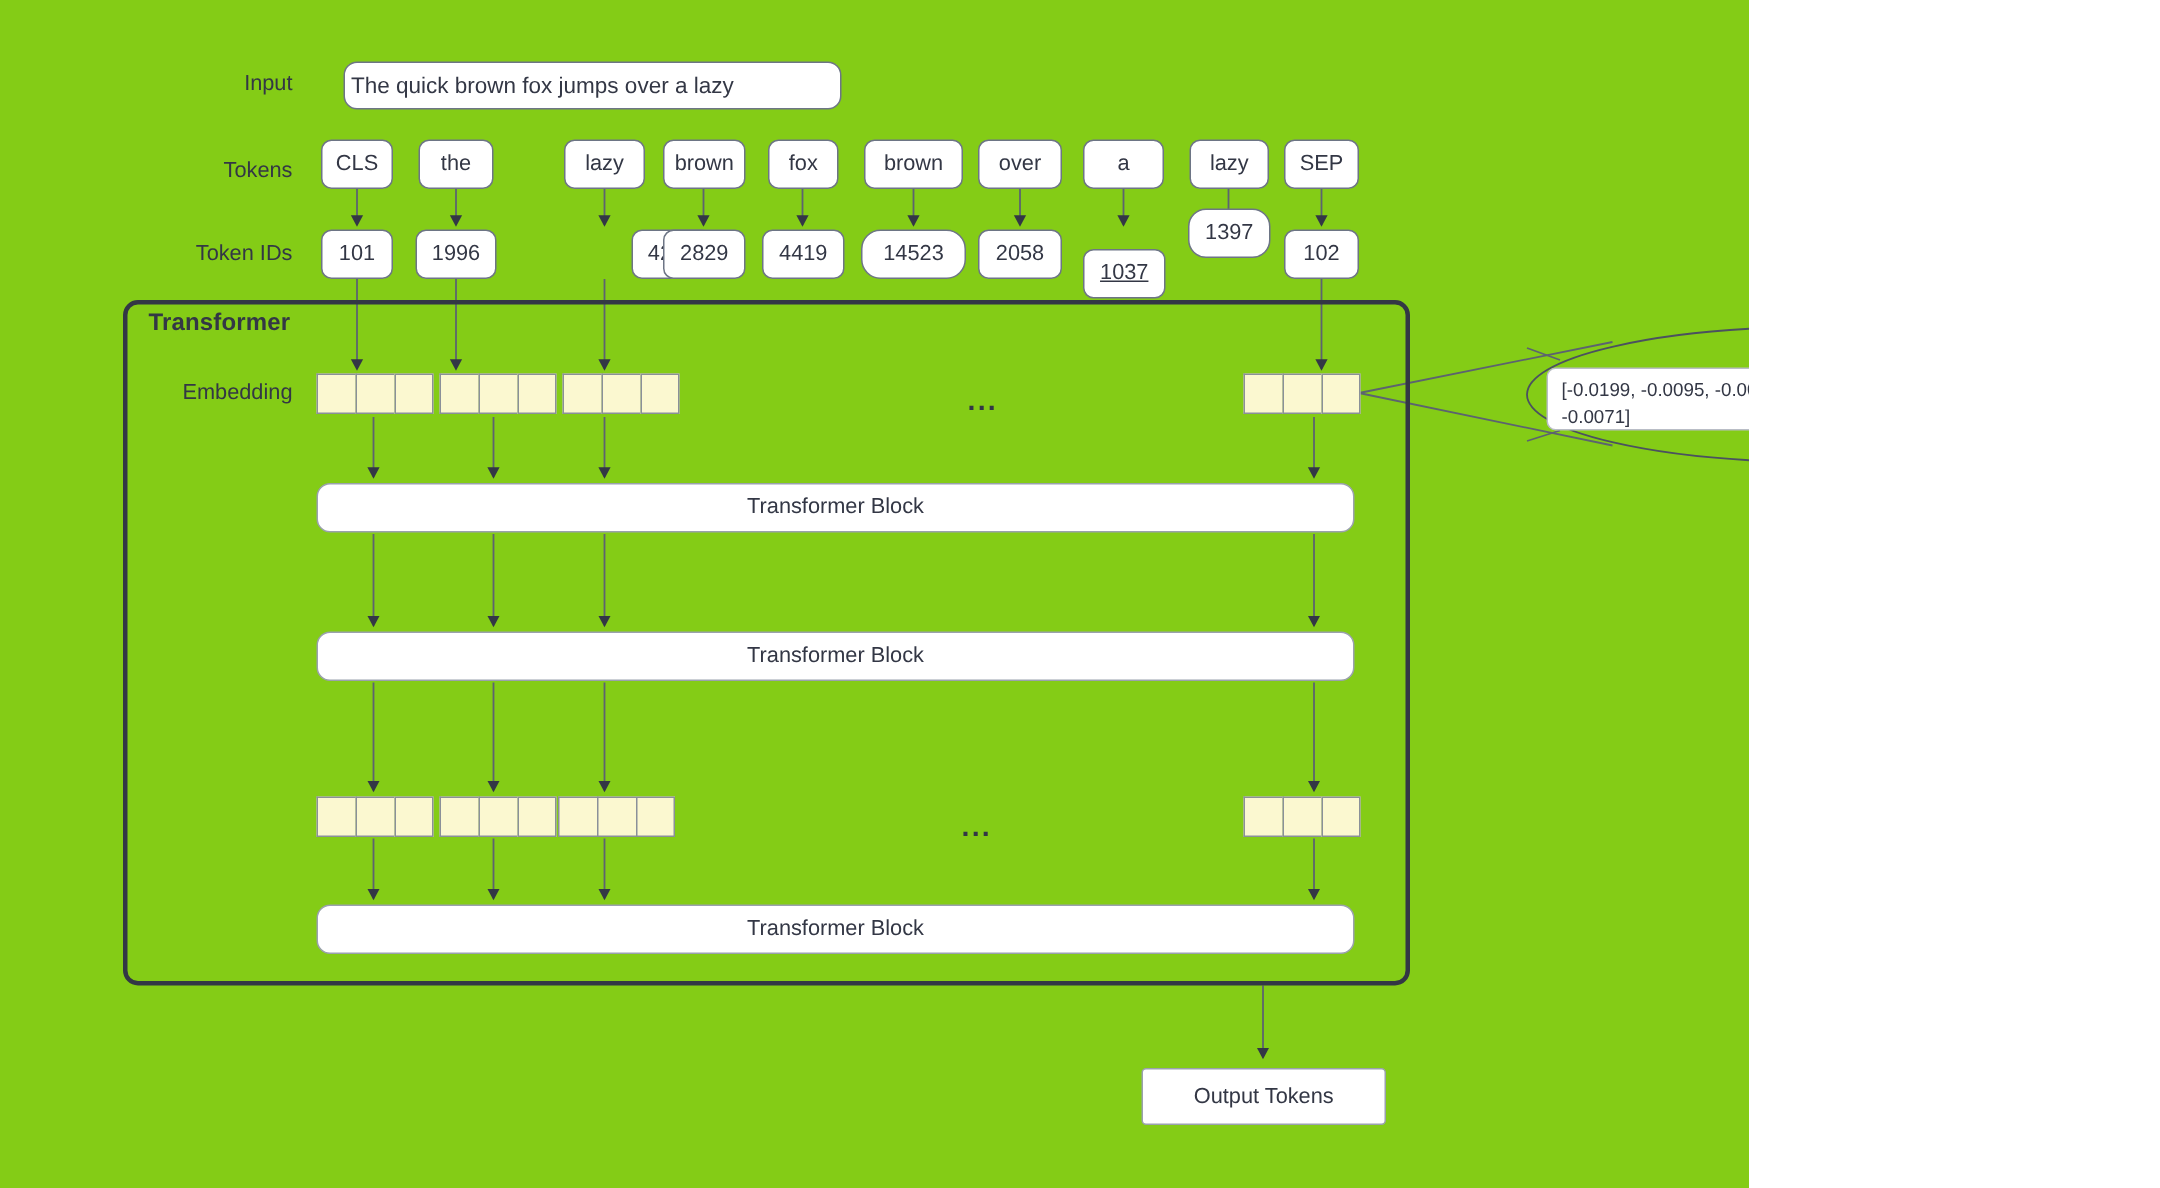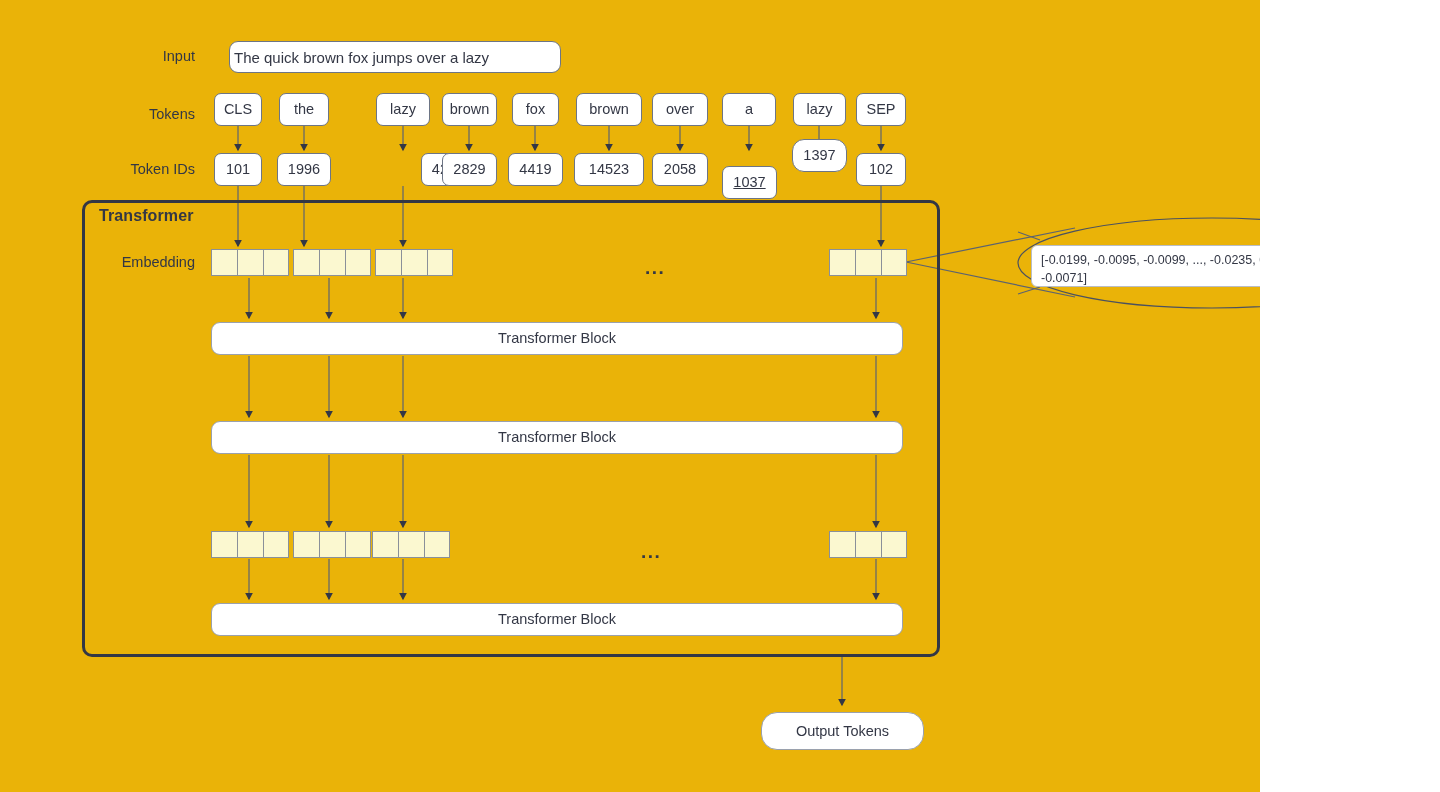--- a/index.html
+++ b/index.html
@@ -6,24 +6,24 @@
     margin: 0;
     padding: 0;
     background: #ffffff;
   }
   body {
     font-family: "Liberation Sans", sans-serif;
     color: #333745;
   }
   #canvas {
     position: relative;
-    width: 1260px;
+    width: 1166px;
     height: 792px;
     overflow: hidden;
-    background: #eab308;
+    background: #84cc16;
   }
   .svg-layer {
     position: absolute;
     left: 0;
     top: 0;
     width: 1440px;
     height: 792px;
     pointer-events: none;
   }
   .row-label {
@@ -57,21 +57,21 @@
   .tok-box { height: 33px; }
   .id-box { height: 33px; }
   .tblock {
     height: 33px;
     border-radius: 9px;
     border: 1.3px solid #9aa1ad;
     font-size: 14.5px;
   }
   .out-box {
     height: 38px;
-    border-radius: 16px;
+    border-radius: 3px;
     border: 1.3px solid #9aa1ad;
     font-size: 14.5px;
   }
   .transformer-frame {
     position: absolute;
     box-sizing: border-box;
     border: 3px solid #333745;
     border-radius: 10px;
     background: transparent;
   }
@@ -200,21 +200,21 @@
   <div class="rbox tok-box" style="left:652px; top:93px; width:56px;">over</div>
   <div class="rbox tok-box" style="left:722px; top:93px; width:54px;">a</div>
   <div class="rbox tok-box" style="left:793px; top:93px; width:53px;">lazy</div>
   <div class="rbox tok-box" style="left:856px; top:93px; width:50px;">SEP</div>
 
   <div class="rbox id-box" style="left:214px; top:153px; width:48px;">101</div>
   <div class="rbox id-box" style="left:277px; top:153px; width:54px;">1996</div>
   <div class="rbox id-box" style="left:376px; top:153px; width:54px;margin-left:45px;">4248</div>
   <div class="rbox id-box" style="left:442px; top:153px; width:55px;">2829</div>
   <div class="rbox id-box" style="left:508px; top:153px; width:55px;">4419</div>
-  <div class="rbox id-box" style="left:574px; top:153px; width:70px;">14523</div>
+  <div class="rbox id-box" style="left:574px; top:153px; width:70px;border-radius:13px;">14523</div>
   <div class="rbox id-box" style="left:652px; top:153px; width:56px;">2058</div>
   <div class="rbox id-box" style="left:722px; top:166px; width:55px;text-decoration:underline;">1037</div>
   <div class="rbox id-box" style="left:792px; top:139px; width:55px;border-radius:12px;">1397</div>
   <div class="rbox id-box" style="left:856px; top:153px; width:50px;">102</div>
 
   <div class="transformer-frame" style="left:82px; top:200px; width:858px; height:457px;"></div>
   <div class="transformer-title" style="left:99px; top:208px;">Transformer</div>
 
   <div class="embed-group" style="left:211px; top:249px;">
     <div class="embed-cell"></div>

